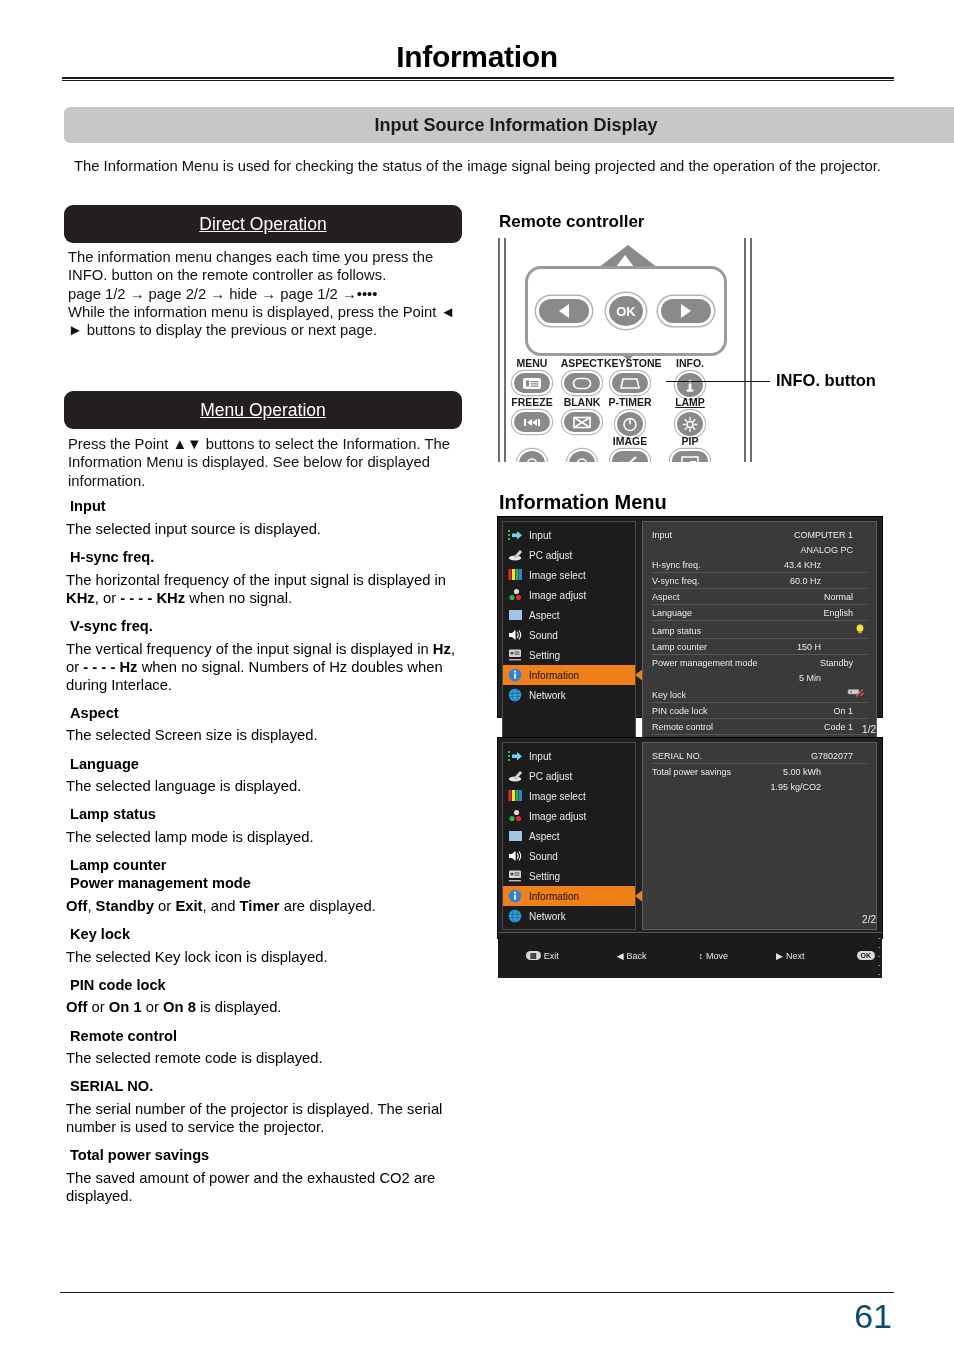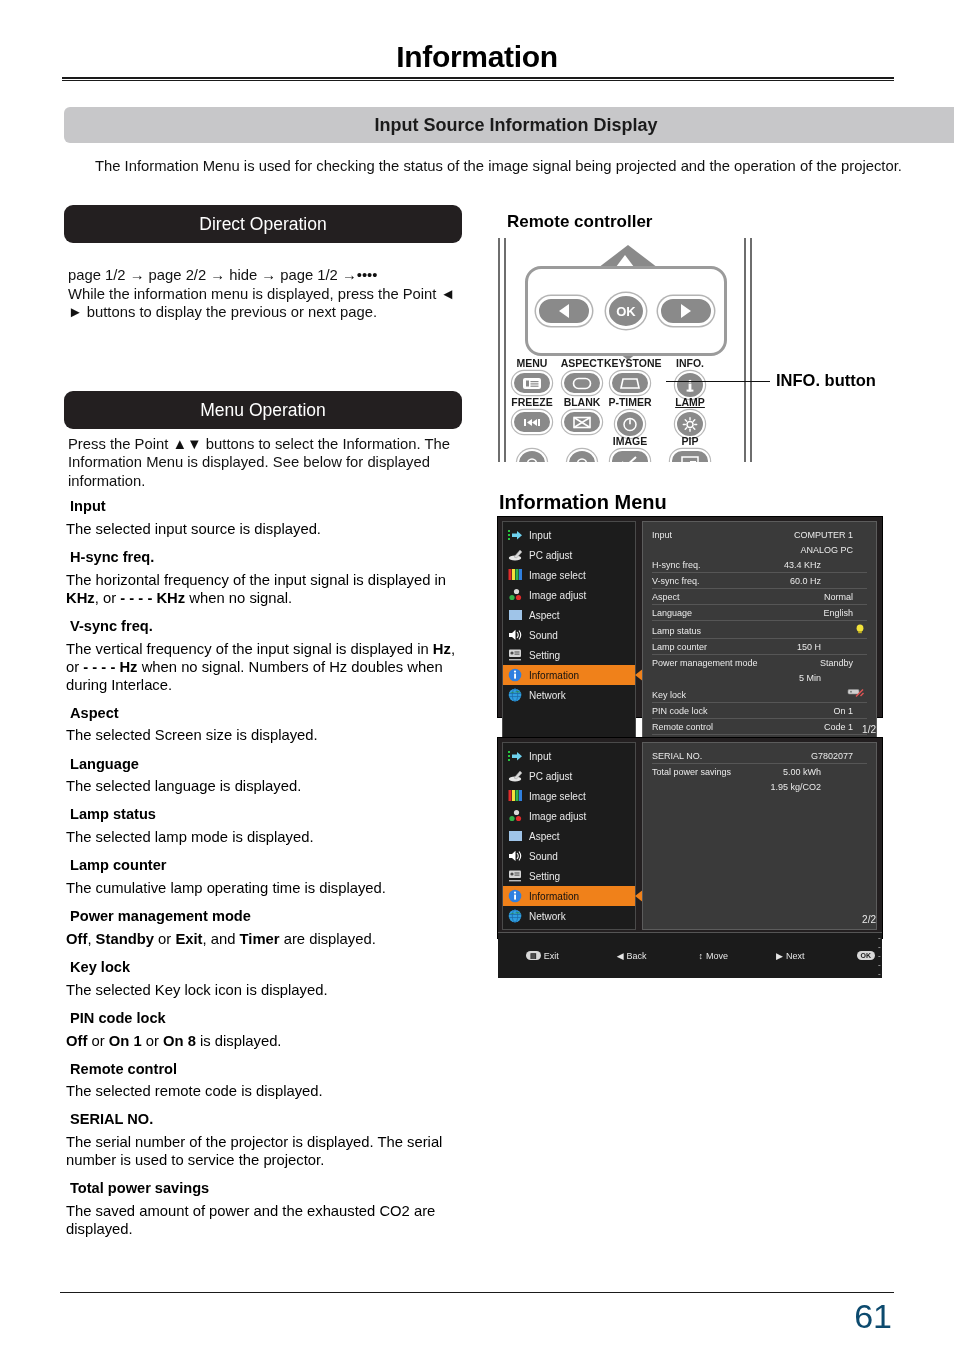--- a/index.html
+++ b/index.html
@@ -42,33 +42,33 @@
     color: #1b1b1b;
   }
 
   .intro {
     position: absolute;
     left: 74px; top: 157px;
     width: 810px;
     font-size: 14.8px;
     line-height: 1.26;
     color: #111;
-    margin-left: 21px;
   }
 
   
   .banner {
     position: absolute;
     left: 64px;
     width: 398px; height: 38px;
     background: #231f20;
     border-radius: 9px;
     display: flex; align-items: center; justify-content: center;
     color: #fff;
     font-size: 17.5px;
+    text-decoration: underline;
   }
   #banner-direct { top: 205px; }
   #banner-menu   { top: 391px; }
 
   .para {
     position: absolute;
     left: 68px;
     width: 400px;
     font-size: 14.8px;
     line-height: 1.24;
@@ -94,21 +94,21 @@
     line-height: 1.22;
     margin-top: 4px;
     margin-bottom: 11px;
   }
   .def-desc b { font-weight: bold; }
 
   
   .rc-title {
     position: absolute;
     left: 499px; top: 212px;
-    font-size: 17px; font-weight: bold; margin-left: 8px;
+    font-size: 17px; font-weight: bold;
   }
   .remote-wrap {
     position: absolute;
     left: 497px; top: 238px;
     width: 260px; height: 224px;
     overflow: hidden;
   }
   .rc-edge { position:absolute; top:0; bottom:0; width:2px; background:#6e6e6e; }
   .rc-edge.l1 { left: 1px; }
   .rc-edge.l2 { left: 7px; }
@@ -368,42 +368,41 @@
 
 <div class="section-bar">
   <span>Input Source Information Display</span>
 </div>
 
 <div class="intro">The Information Menu is used for checking the status of the image signal being projected and the operation of the projector.</div>
 
 <div class="banner" id="banner-direct">
   <span>Direct Operation</span>
 </div>
-<div class="para" id="direct-text"><br><span>page 1/2 → page 2/2 → hide → page 1/2 →••••</span><br><span>While the information menu is displayed, press the Point ◄ ► buttons to display the previous or next page.</span></div>
+<div class="para" id="direct-text"><span>The information menu changes each time you press the INFO. button on the remote controller as follows.</span><br><span>page 1/2 → page 2/2 → hide → page 1/2 →••••</span><br><span>While the information menu is displayed, press the Point ◄ ► buttons to display the previous or next page.</span></div>
 
 <div class="banner" id="banner-menu">
   <span>Menu Operation</span>
 </div>
 <div class="para" id="menu-text"><span>Press the Point ▲▼ buttons to select the Information. The Information Menu is displayed. See below for displayed information.</span></div>
 
 <div class="deflist" id="deflist">
     <div class="def-term">Input</div>
     <div class="def-desc">The selected input source is displayed.</div>
     <div class="def-term">H-sync freq.</div>
     <div class="def-desc">The horizontal frequency of the input signal is displayed in <b>KHz</b>, or <b>- - - - KHz</b> when no signal.</div>
     <div class="def-term">V-sync freq.</div>
     <div class="def-desc">The vertical frequency of the input signal is displayed in <b>Hz</b>, or <b>- - - - Hz</b> when no signal. Numbers of Hz doubles when during Interlace.</div>
     <div class="def-term">Aspect</div>
     <div class="def-desc">The selected Screen size is displayed.</div>
     <div class="def-term">Language</div>
     <div class="def-desc">The selected language is displayed.</div>
     <div class="def-term">Lamp status</div>
     <div class="def-desc">The selected lamp mode is displayed.</div>
     <div class="def-term">Lamp counter</div>
-    <div class="def-desc">The cumulative lamp operating time is displayed.</div>
     <div class="def-term">Power management mode</div>
     <div class="def-desc"><b>Off</b>, <b>Standby</b> or <b>Exit</b>, and <b>Timer</b> are displayed.</div>
     <div class="def-term">Key lock</div>
     <div class="def-desc">The selected Key lock icon is displayed.</div>
     <div class="def-term">PIN code lock</div>
     <div class="def-desc"><b>Off</b> or <b>On 1</b> or <b>On 8</b> is displayed.</div>
     <div class="def-term">Remote control</div>
     <div class="def-desc">The selected remote code  is displayed.</div>
     <div class="def-term">SERIAL NO.</div>
     <div class="def-desc">The serial number of the projector is displayed. The serial number is used to service the projector.</div>

